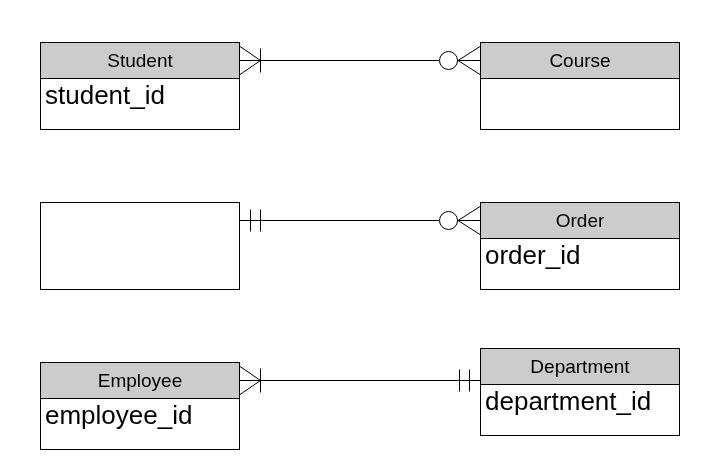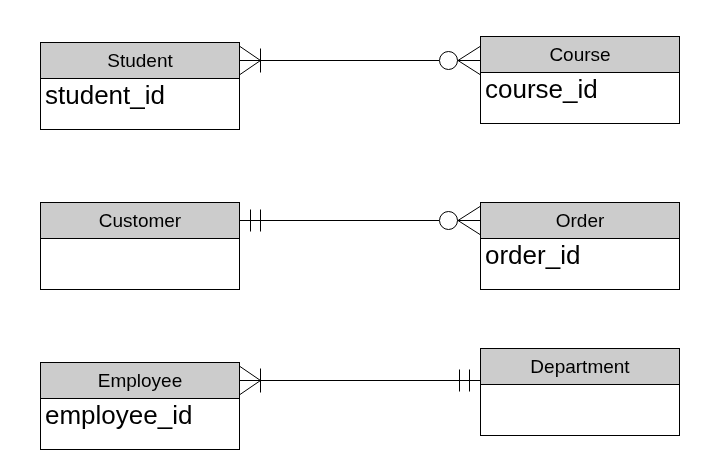--- a/index.html
+++ b/index.html
@@ -101,36 +101,35 @@
         <line x1="469.5" y1="369.5" x2="469.5" y2="391.5"></line>
       </g>
     </g>
   </svg>
 
   <div class="entity" style="left:40px; top:42px">
     <div class="entity-header">Student</div>
     <div class="entity-attr">student_id</div>
   </div>
 
-  <div class="entity" style="left:480px; top:36px">
+  <div class="entity" style="left:480px; top:42px">
     <div class="entity-header">Course</div>
-    <div class="entity-attr">course_id</div>
   </div>
 
   <div class="entity" style="left:40px; top:202px">
-    <div class="entity-header">Customer</div>
   </div>
 
   <div class="entity" style="left:40px; top:362px">
     <div class="entity-header">Employee</div>
     <div class="entity-attr">employee_id</div>
   </div>
 
   <div class="entity" style="left:480px; top:202px">
     <div class="entity-header">Order</div>
     <div class="entity-attr">order_id</div>
   </div>
 
   <div class="entity" style="left:480px; top:348px">
     <div class="entity-header">Department</div>
+    <div class="entity-attr">department_id</div>
   </div>
 
 </div>
 
 </body></html>

